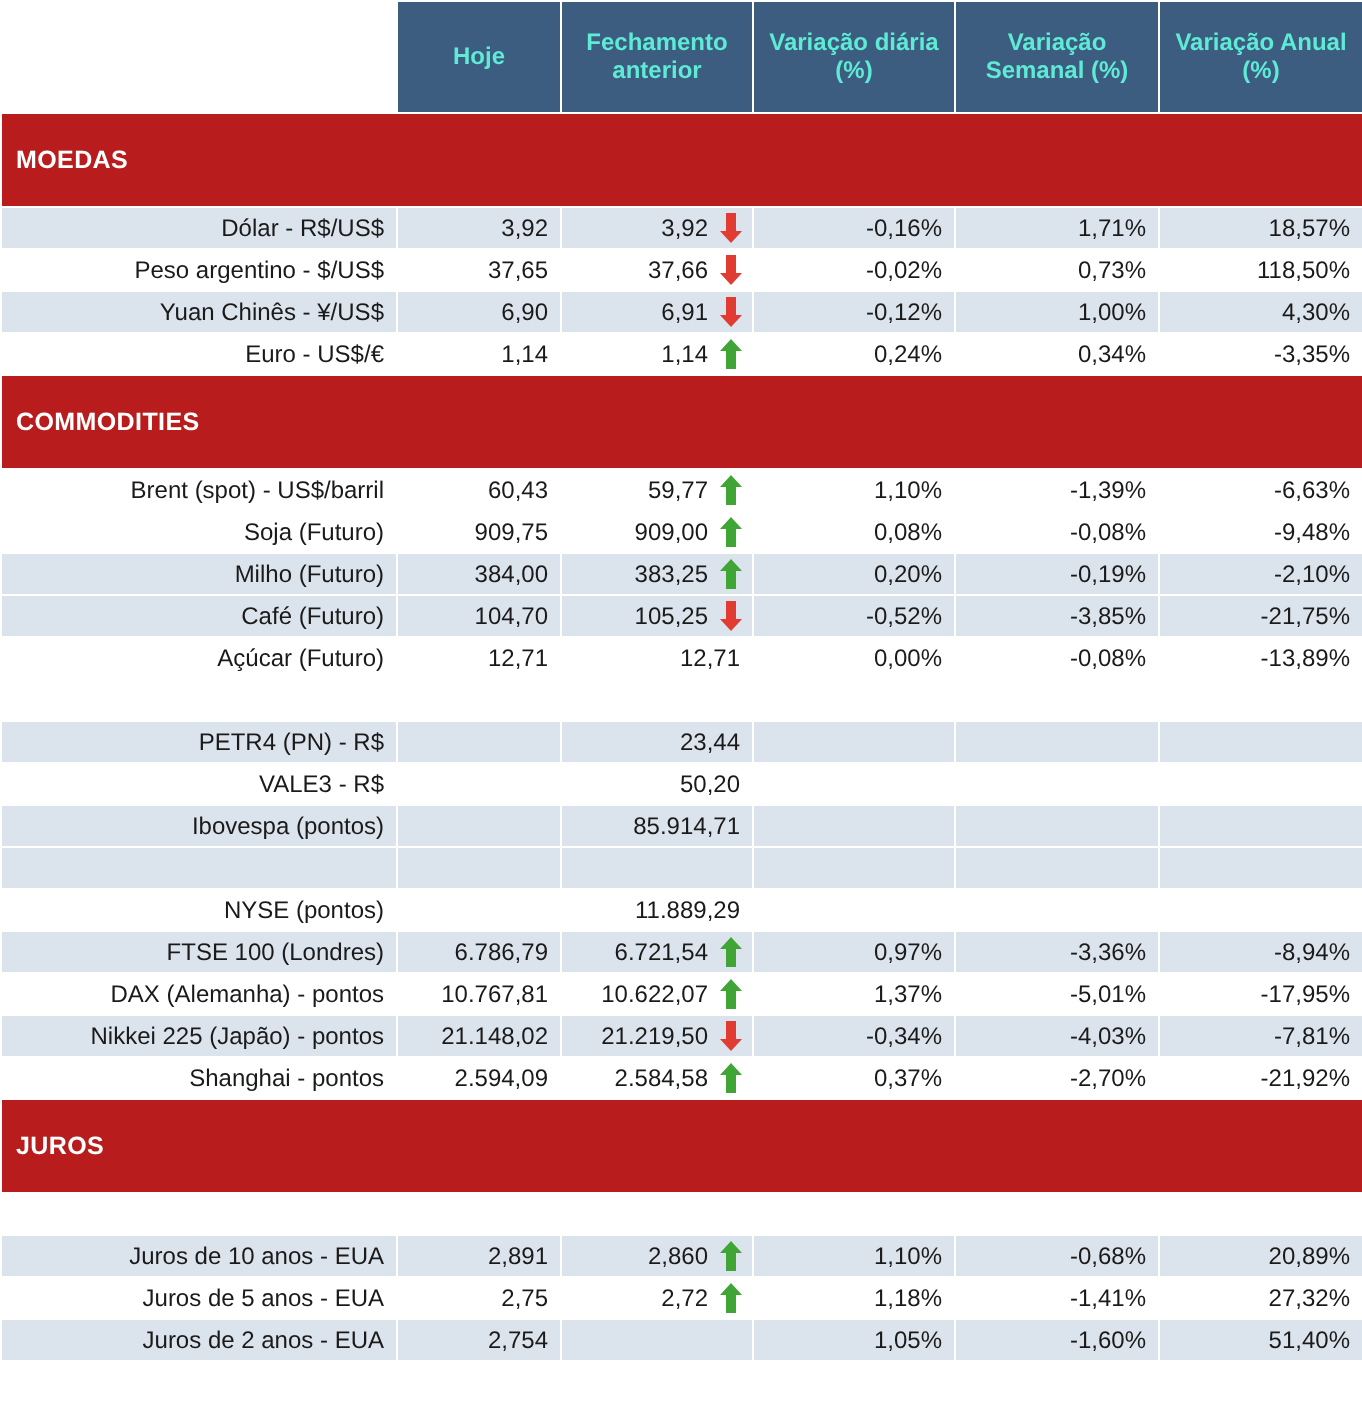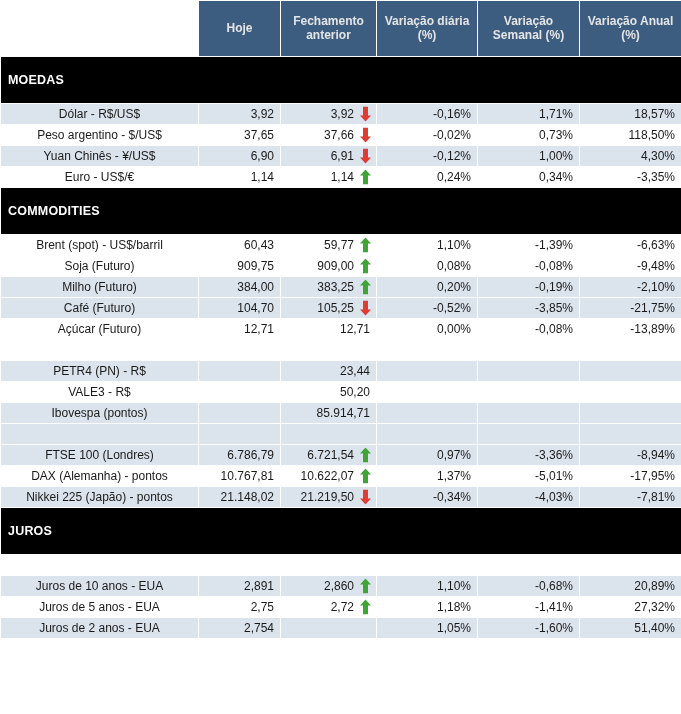--- a/index.html
+++ b/index.html
@@ -26,37 +26,37 @@
   }
   table.market col.c0 { width: 198px; }
   table.market col.c1 { width: 82px; }
   table.market col.c2 { width: 96px; }
   table.market col.c3 { width: 101px; }
   table.market col.c4 { width: 102px; }
   table.market col.c5 { width: 102px; }
 
   thead th {
     background: #3c5d80;
-    color: #e5e5e5;
+    color: #5eead4;
     font-weight: bold;
     font-size: 12px;
     text-align: center;
     vertical-align: middle;
     height: 56px;
     padding: 2px 6px;
     border: 1px solid #ffffff;
     line-height: 1.15;
   }
   thead th.blank {
     background: #ffffff;
     border: none;
   }
 
   tr.section td {
-    background: #000000;
+    background: #b91c1c;
     color: #ffffff;
     font-weight: bold;
     font-size: 12.5px;
     height: 22px;
     padding: 16px 7px;
     border: 1px solid #ffffff;
     letter-spacing: 0.2px;
   }
 
   tbody td {
@@ -64,21 +64,21 @@
     padding: 1px 6px;
     border: 1px solid #ffffff;
     font-size: 12px;
     vertical-align: middle;
     white-space: nowrap;
     overflow: hidden;
   }
   tr.band-a td { background: #ffffff; }
   tr.band-b td { background: #dbe3ec; }
 
-  td.label { text-align: center; }
+  td.label { text-align: right; }
   td.num   { text-align: right; }
   td.pct   { text-align: right; }
 
   
   td.withArrow {
     text-align: right;
     position: relative;
     padding-right: 22px;
   }
   .arrow {
@@ -260,20 +260,28 @@
           <td class="pct"></td>
         </tr>
         <tr class="band-b empty">
           <td class="label"></td>
           <td class="num"></td>
           <td class="num"><span></span></td>
           <td class="pct"></td>
           <td class="pct"></td>
           <td class="pct"></td>
         </tr>
+        <tr class="band-a">
+          <td class="label">NYSE (pontos)</td>
+          <td class="num"></td>
+          <td class="num"><span>11.889,29</span></td>
+          <td class="pct"></td>
+          <td class="pct"></td>
+          <td class="pct"></td>
+        </tr>
         <tr class="band-b">
           <td class="label">FTSE 100 (Londres)</td>
           <td class="num">6.786,79</td>
           <td class="withArrow"><span>6.721,54</span><span class="arrow">
               <svg width="13" height="15" viewBox="0 0 13 15">
                 <polygon points="6.5,0 12,6 9,6 9,15 4,15 4,6 1,6" fill="#3fa535"></polygon>
               </svg>
             </span></td>
           <td class="pct">0,97%</td>
           <td class="pct">-3,36%</td>
@@ -295,20 +303,32 @@
           <td class="label">Nikkei 225 (Japão) - pontos</td>
           <td class="num">21.148,02</td>
           <td class="withArrow"><span>21.219,50</span><span class="arrow">
               <svg width="13" height="15" viewBox="0 0 13 15">
                 <polygon points="6.5,15 12,9 9,9 9,0 4,0 4,9 1,9" fill="#e03c31"></polygon>
               </svg>
             </span></td>
           <td class="pct">-0,34%</td>
           <td class="pct">-4,03%</td>
           <td class="pct">-7,81%</td>
+        </tr>
+        <tr class="band-a">
+          <td class="label">Shanghai - pontos</td>
+          <td class="num">2.594,09</td>
+          <td class="withArrow"><span>2.584,58</span><span class="arrow">
+              <svg width="13" height="15" viewBox="0 0 13 15">
+                <polygon points="6.5,0 12,6 9,6 9,15 4,15 4,6 1,6" fill="#3fa535"></polygon>
+              </svg>
+            </span></td>
+          <td class="pct">0,37%</td>
+          <td class="pct">-2,70%</td>
+          <td class="pct">-21,92%</td>
         </tr>
         <tr class="section">
           <td colspan="6">JUROS</td>
         </tr>
         <tr class="band-a empty">
           <td class="label"></td>
           <td class="num"></td>
           <td class="num"><span></span></td>
           <td class="pct"></td>
           <td class="pct"></td>

